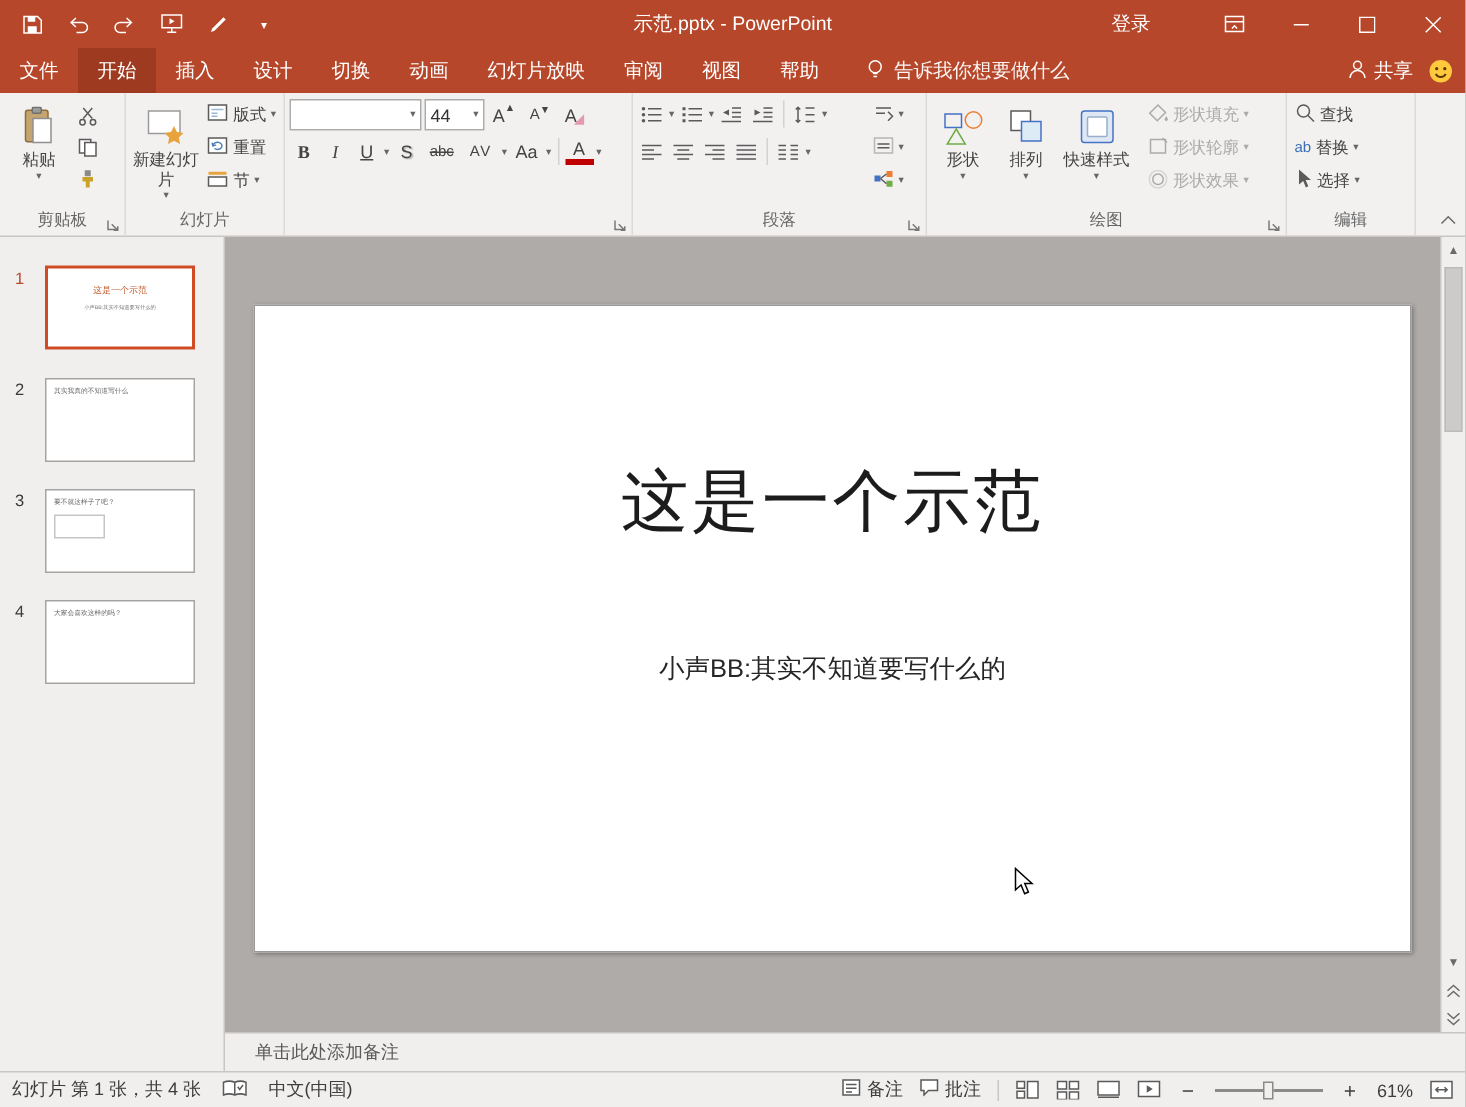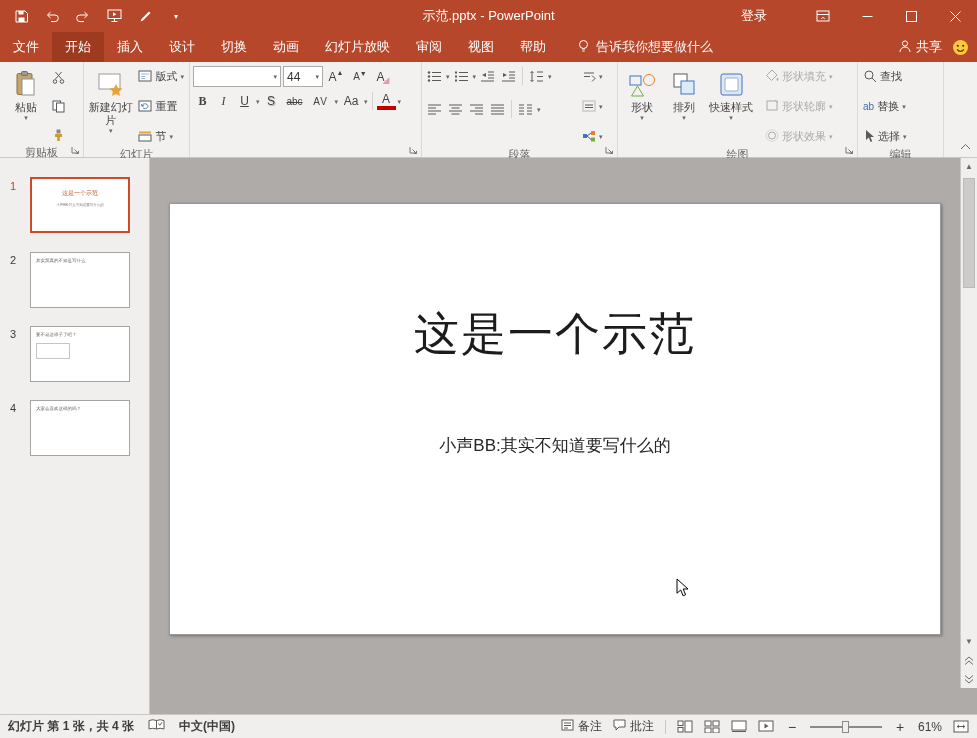--- a/index.html
+++ b/index.html
@@ -27,21 +27,21 @@
   
   .ribbon{position:absolute;top:62px;left:0;right:0;height:96px;background:#F3F1F0;border-bottom:1px solid #C9C6C4;display:flex;}
   .group{position:relative;display:flex;flex-direction:column;border-right:1px solid #DCD9D7;padding:3px 3px 0 3px;}
   .group-content{flex:1;display:flex;align-items:flex-start;}
   .group-label{height:17px;line-height:15px;font-size:11px;color:#666;text-align:center;}
   .launcher{position:absolute;right:2px;bottom:3px;width:10px;height:10px;}
   .bigbtn{width:46px;display:flex;flex-direction:column;align-items:center;padding-top:4px;font-size:11px;line-height:13px;text-align:center;color:#444;}
   .bigbtn .bicon{height:30px;display:flex;align-items:center;justify-content:center;margin-bottom:2px;}
   .caret{font-size:7px;color:#666;line-height:1;}
   .sbtn{display:flex;align-items:center;gap:3px;height:21px;padding:0 2px;font-size:11px;color:#444;white-space:nowrap;}
-  .col{display:flex;flex-direction:column;gap:9px;}
+  .col{display:flex;flex-direction:column;gap:1px;}
   .frow{display:flex;align-items:center;gap:2px;}
   .combo{background:#fff;border:1px solid #ABABAB;height:21px;display:flex;align-items:center;padding:0 3px;font-size:12px;color:#333;}
   .combo .caret{margin-left:auto;}
   .fmt{width:19px;height:20px;display:flex;align-items:center;justify-content:center;font-size:12px;color:#444;}
   .vdiv{width:1px;height:18px;background:#D4D2D0;margin:0 2px;}
   .disabled{color:#ACAAA8;}
   .collapse-ribbon{position:absolute;right:6px;bottom:4px;}
 
   
   .thumb-panel{position:absolute;top:158px;left:0;width:150px;bottom:24px;background:#F1EFED;border-right:1px solid #C9C6C4;}
@@ -63,21 +63,21 @@
   
   .vscroll{position:absolute;top:158px;right:0;width:17px;bottom:50px;background:#F1EFED;border-left:1px solid #C9C6C4;}
   .vs-btn{position:absolute;left:0;width:16px;height:17px;display:flex;align-items:center;justify-content:center;font-size:8px;color:#6a6a6a;}
   .vs-thumb{position:absolute;left:2px;top:20px;width:12px;height:110px;background:#CDCBC9;border:1px solid #BDBBB9;}
 
   
   .notesbar{position:absolute;left:150px;right:0;bottom:24px;height:26px;background:#F1EFED;border-top:1px solid #C9C6C4;display:flex;align-items:center;padding-left:20px;color:#595959;}
 
   
   .statusbar{position:absolute;left:0;right:0;bottom:0;height:24px;background:#F1EFED;border-top:1px solid #C9C6C4;display:flex;align-items:center;padding:0 8px;font-size:12px;color:#3d3d3d;}
-  .sb-left{display:flex;gap:14px;font-weight:bold;}
+  .sb-left{display:flex;align-items:center;gap:14px;}
   .sb-right{margin-left:auto;display:flex;align-items:center;gap:11px;}
   .sb-item{display:flex;align-items:center;gap:4px;}
   .sb-sep{width:1px;height:14px;background:#C9C6C4;}
   .zoom-btn{font-size:14px;width:14px;text-align:center;color:#3d3d3d;}
   .slider{position:relative;width:72px;height:14px;}
   .slider .track{position:absolute;top:6.5px;left:0;right:0;height:1.5px;background:#8a8a8a;}
   .slider .sthumb{position:absolute;top:1px;left:32px;width:7px;height:12px;background:#F1EFED;border:1px solid #8a8a8a;}
 </style>
 </head>
 <body>
@@ -593,20 +593,23 @@
           <path d="M1 4.5 L5 1 L9 4.5 M1 8.5 L5 5 L9 8.5" fill="none" stroke="#6a6a6a"></path>
         </svg>
     </span>
     <span class="vs-btn" style="bottom:0;">
       <svg width="10" height="9">
           <path d="M1 0.5 L5 4 L9 0.5 M1 4.5 L5 8 L9 4.5" fill="none" stroke="#6a6a6a"></path>
         </svg>
     </span>
   </div>
 
+  <div class="notesbar">
+    <span>单击此处添加备注</span>
+  </div>
 
   <div class="statusbar">
     <div class="sb-left">
       <span>幻灯片 第 1 张，共 4 张</span>
       <span>
         <svg width="17" height="13">
             <path d="M1 2.5 Q4.8 1 8.5 2.5 Q12.2 1 16 2.5 V11 Q12.2 9.5 8.5 11 Q4.8 9.5 1 11 Z" fill="#fff" stroke="#5a5a5a"></path>
             <path d="M8.5 2.5 V11" stroke="#5a5a5a"></path>
             <path d="M10.5 5.5 l1.3 1.8 2.2-3" fill="none" stroke="#5a5a5a"></path>
           </svg>

